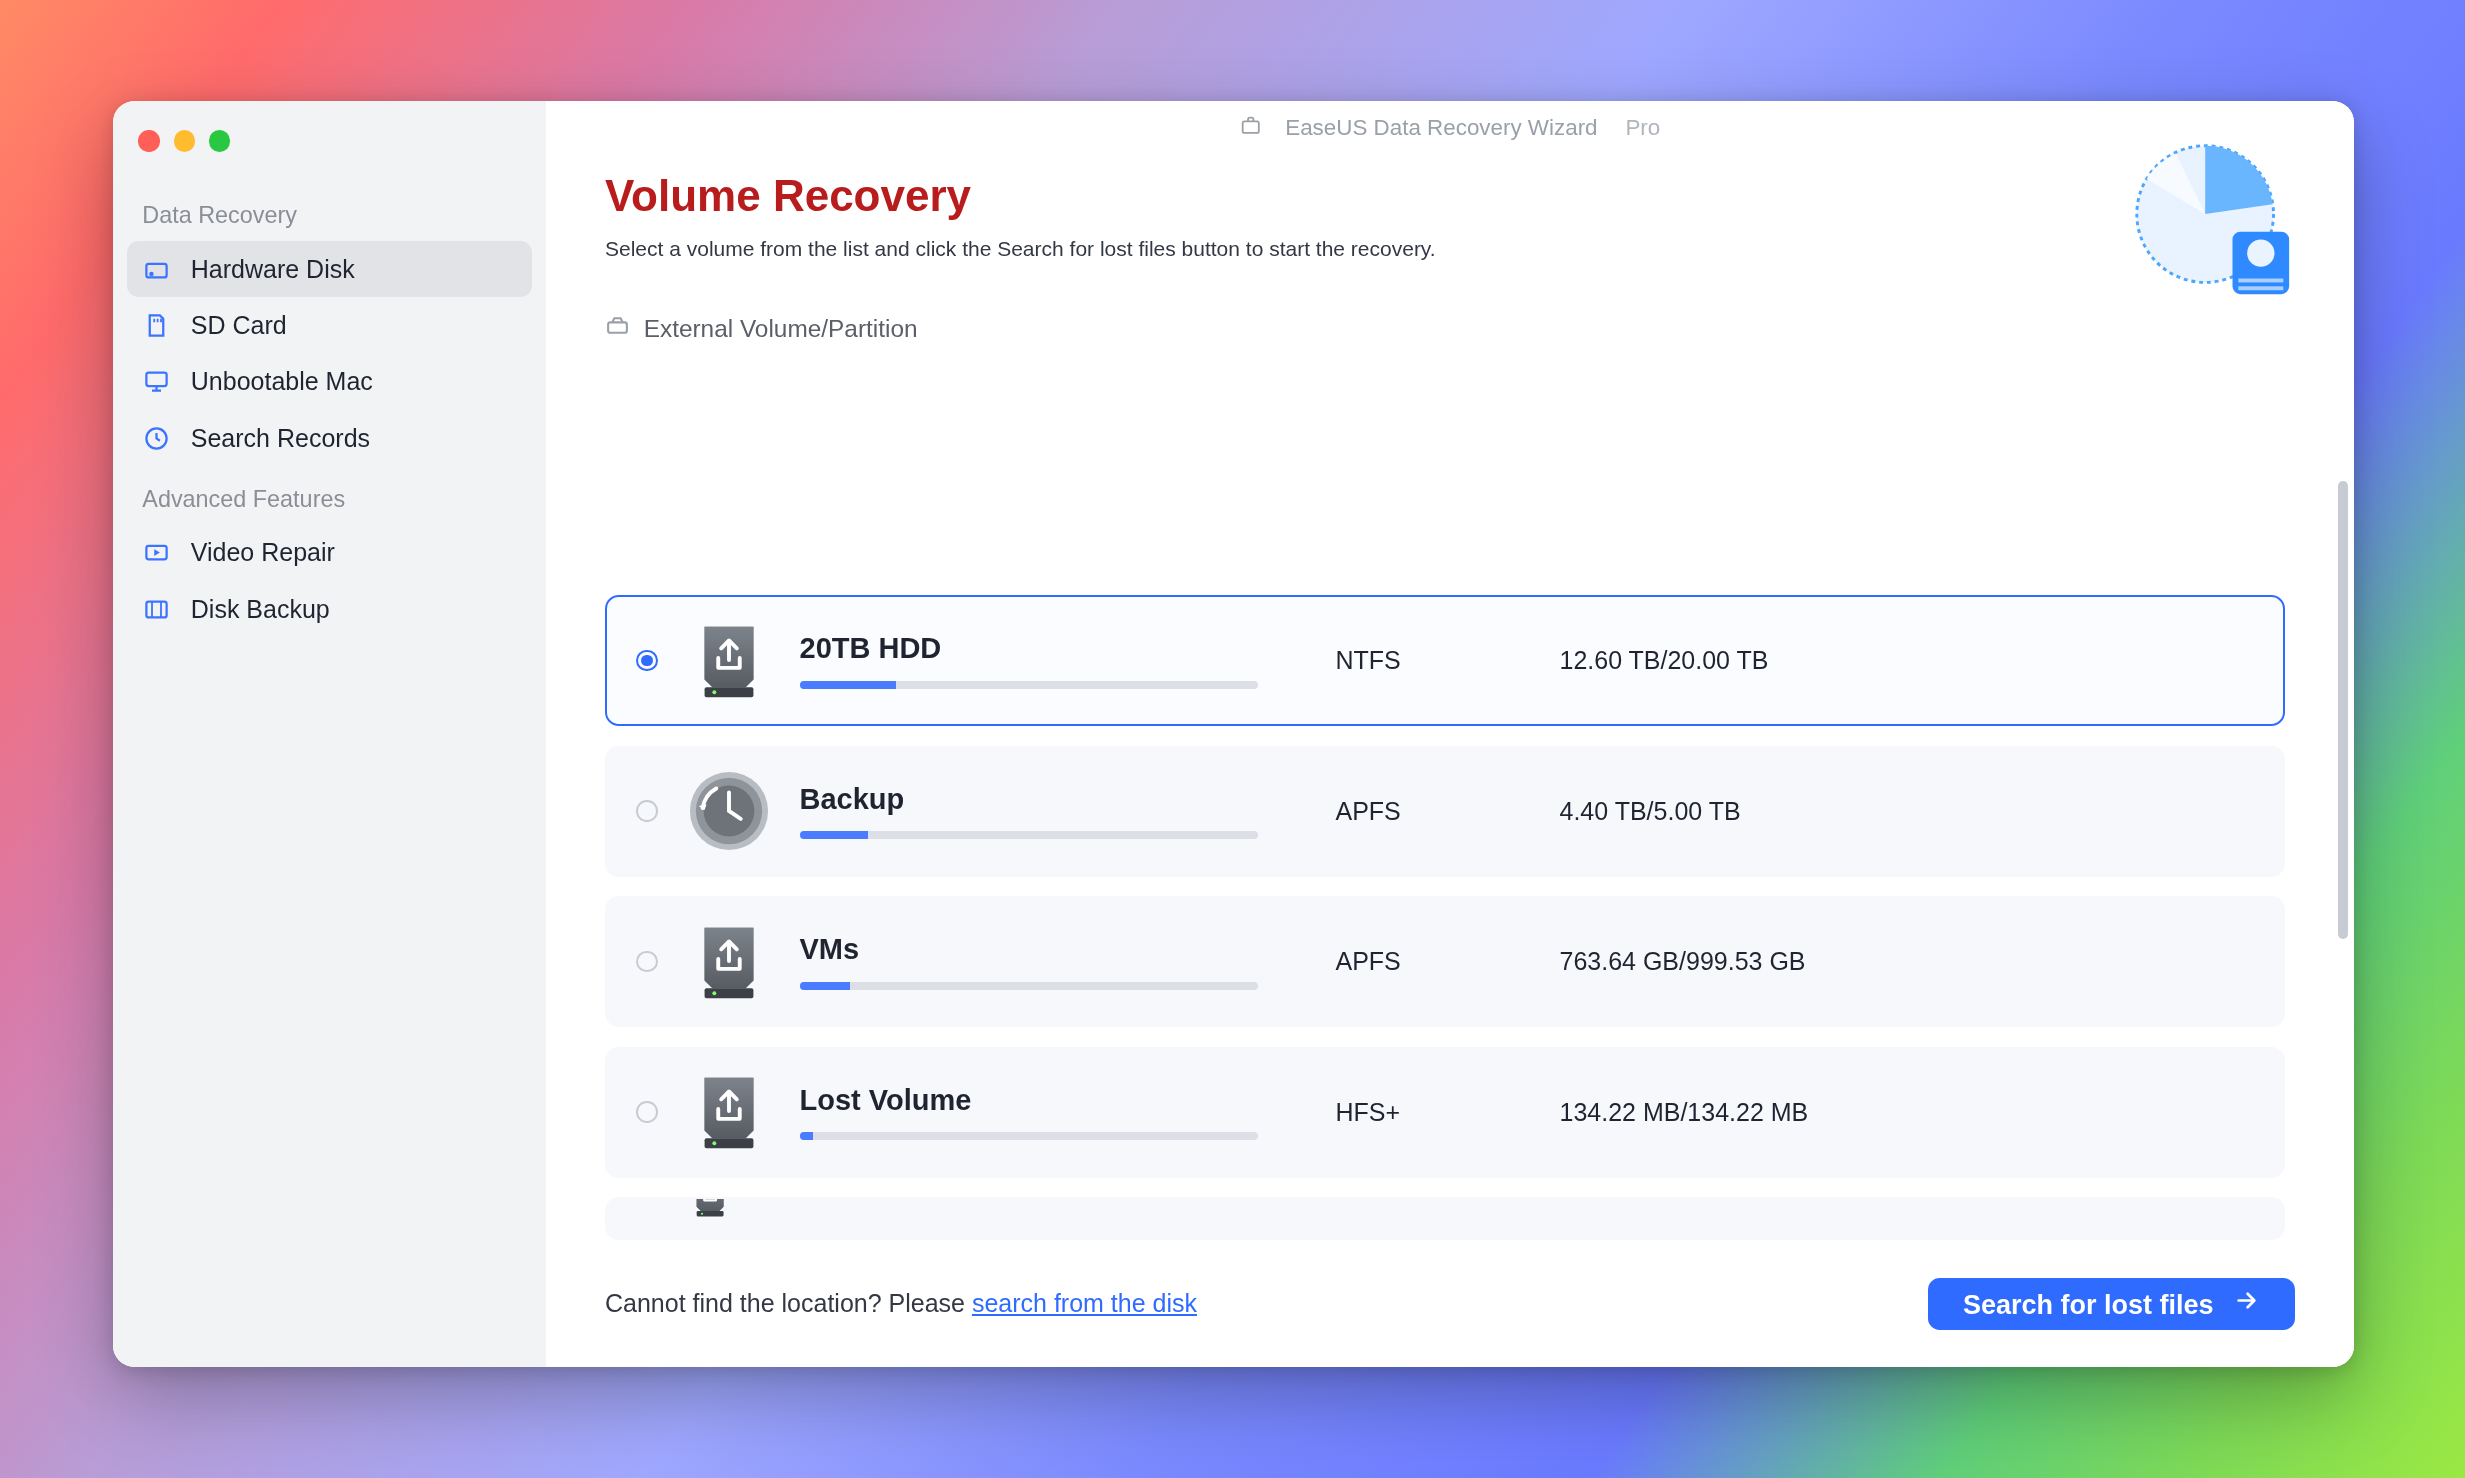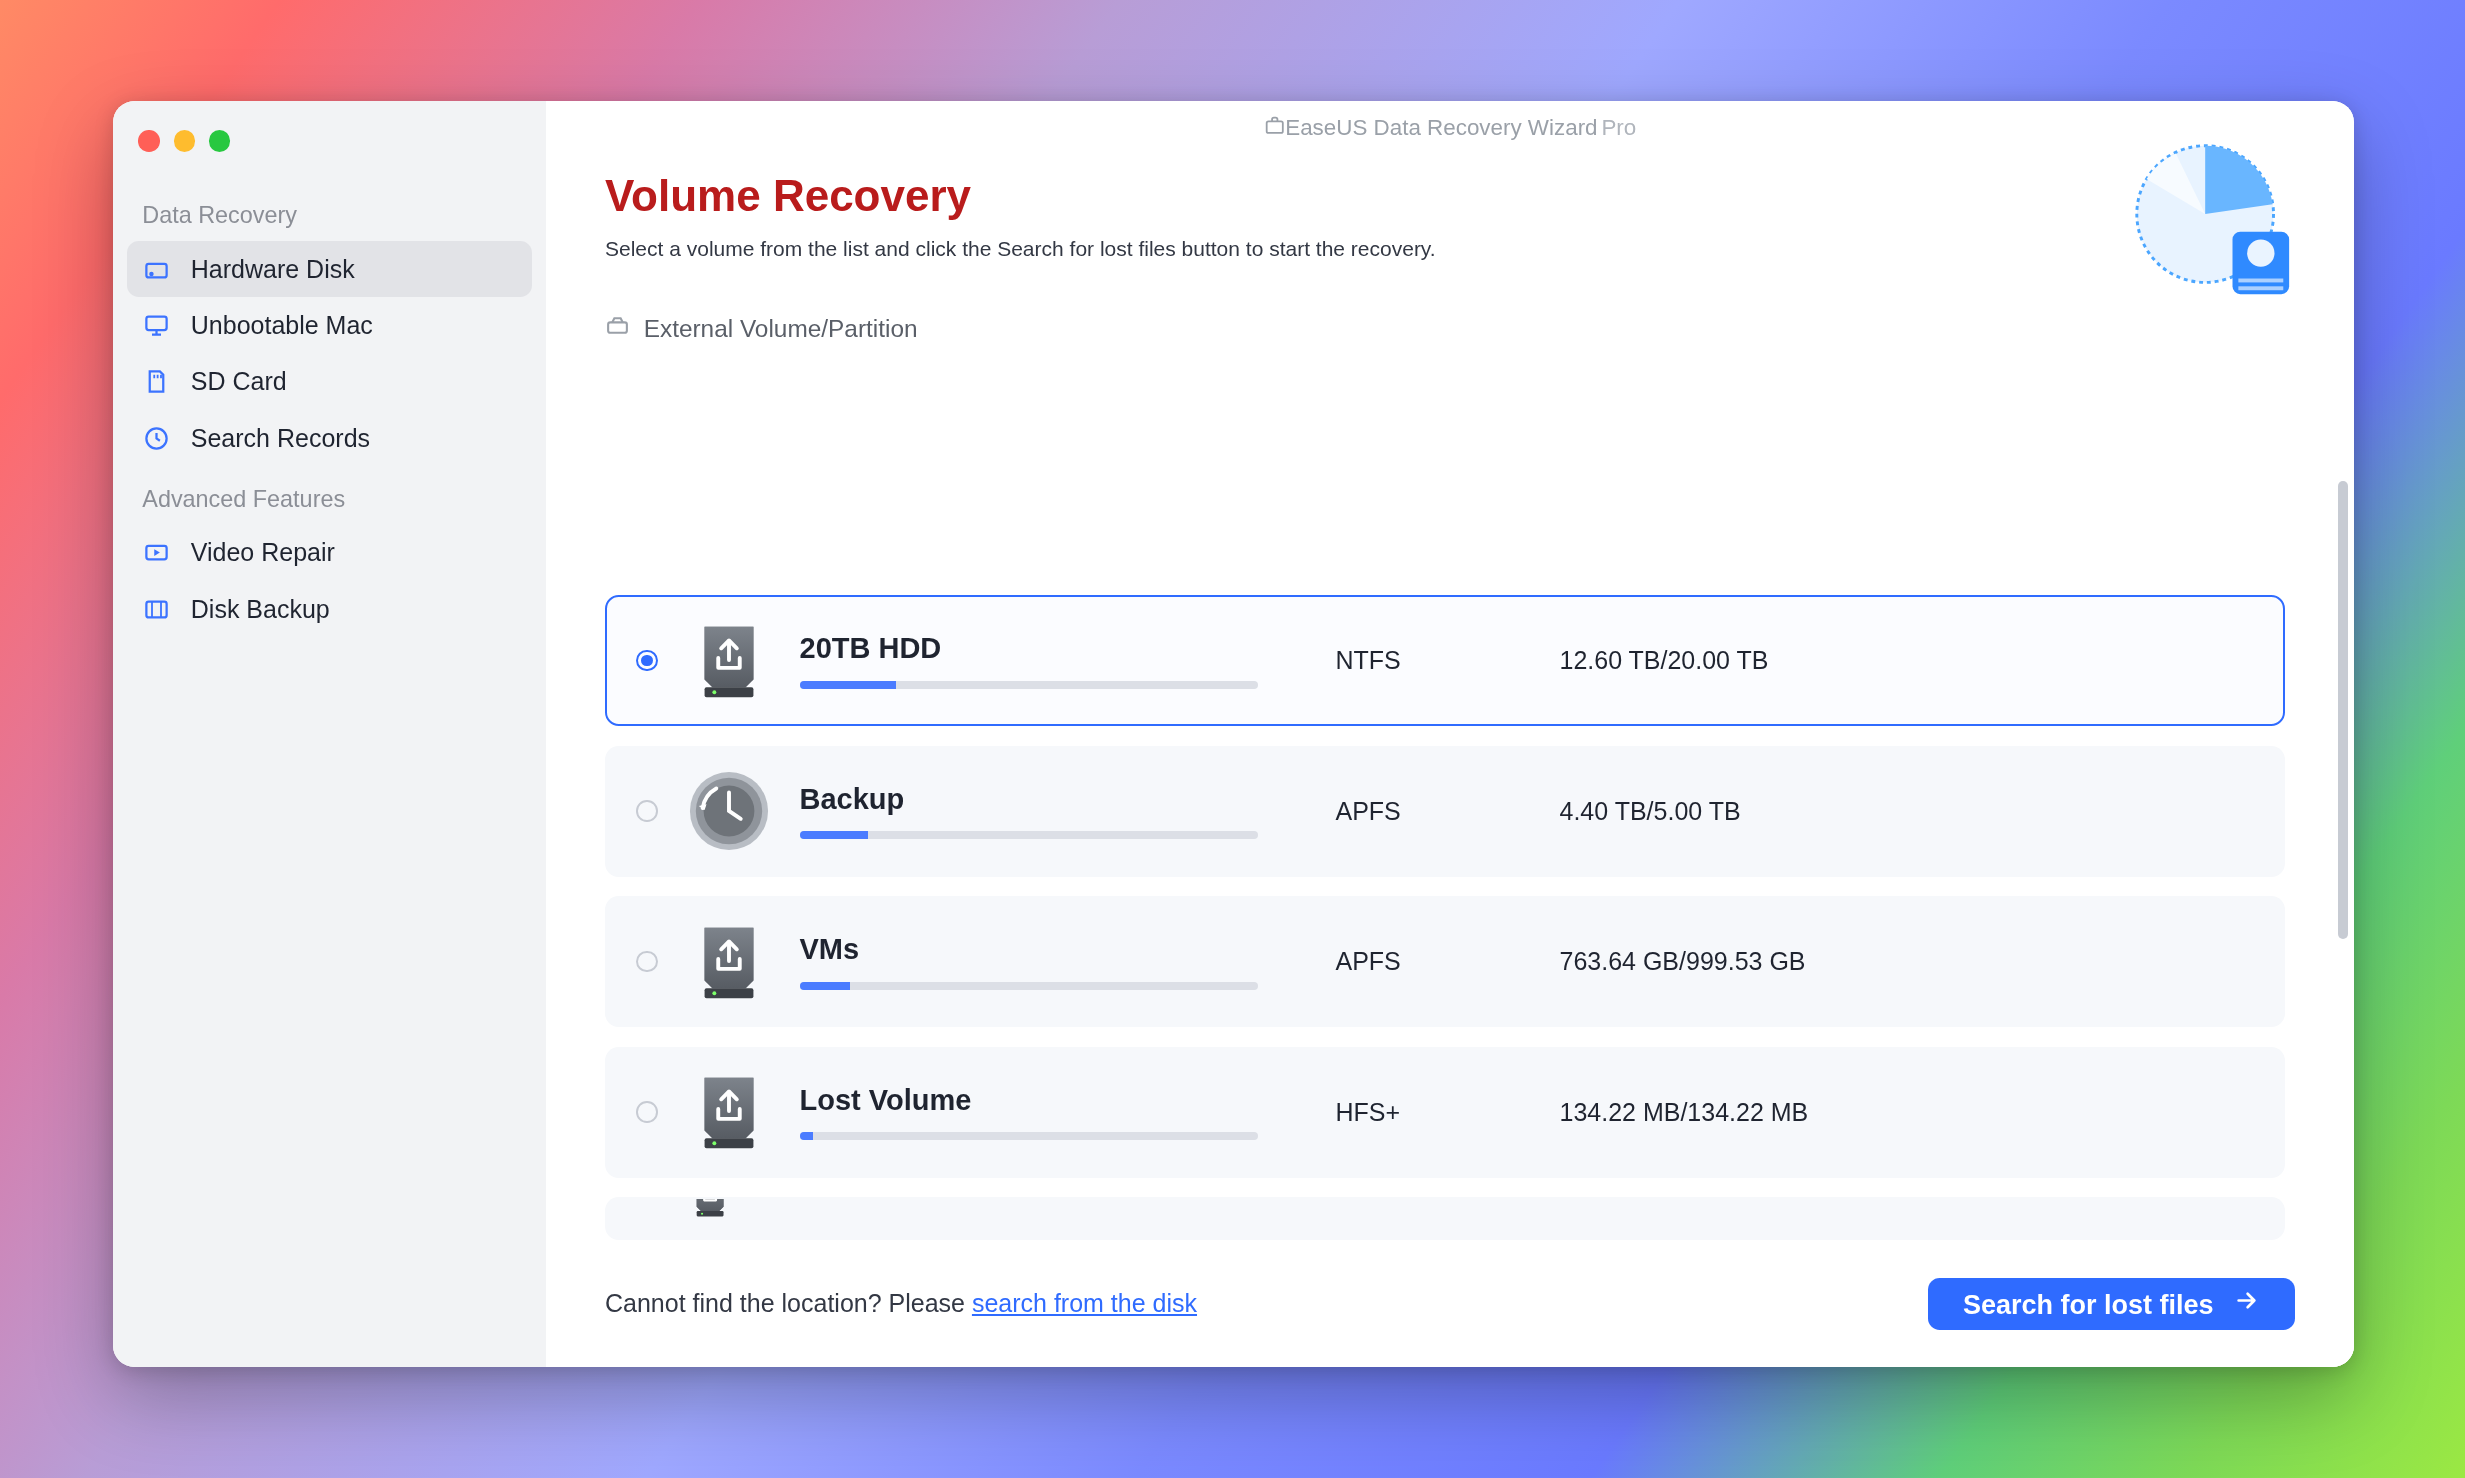--- a/index.html
+++ b/index.html
@@ -46,21 +46,21 @@
 }
 .nav-item.active { background:#e2e3e7; }
 .nav-icon { width:29px; height:29px; display:flex; align-items:center; justify-content:center; color:#3c73ff; flex-shrink:0; }
 
 .main {
   flex:1; display:flex; flex-direction:column; position:relative;
   background:#fff;
 }
 .titlebar {
   height:47px; display:flex; align-items:center; justify-content:center;
-  gap:0; color:#9aa0a8; font-size:22.4px; font-weight:500;
+  gap:24px; color:#9aa0a8; font-size:22.4px; font-weight:500;
   padding-top:7.8px;
 }
 .titlebar .pro { font-weight:400; color:#b0b5bc; margin-left:3.9px; }
 .content { padding: 23.4px 59px 0 59px; flex:1; overflow:hidden; display:flex; flex-direction:column; }
 .heading { font-size:44px; font-weight:700; color:#b91c1c; }
 .subheading { font-size:21px; color:#333844; margin-top:15.6px; }
 .group-label-row { display:flex; align-items:center; gap:13.7px; margin-top:53px; color:#5a5f68; font-size:24.4px; }
 .group-icon { color:#9aa0a8; }
 
 .volume-list { margin-top:19.5px; display:flex; flex-direction:column; gap:19.5px; flex:1; overflow-y:auto; padding-right:9.8px;justify-content:flex-end; }
@@ -132,34 +132,34 @@
         <svg width="27" height="27" viewBox="0 0 24 24" fill="none" stroke="currentColor" stroke-width="2">
             <rect x="3" y="7" width="18" height="12" rx="2"></rect>
             <circle cx="7.5" cy="16" r="1" fill="currentColor"></circle>
           </svg>
       </span>
       <span>Hardware Disk</span>
     </div>
     <div class="nav-item">
       <span class="nav-icon">
         <svg width="27" height="27" viewBox="0 0 24 24" fill="none" stroke="currentColor" stroke-width="2">
+            <path d="M6 3h9l3 3v15H6z"></path>
+            <path d="M10 6v3M13 6v3M16 6v3" stroke-width="1.6"></path>
+          </svg>
+      </span>
+      <span>SD Card</span>
+    </div>
+    <div class="nav-item">
+      <span class="nav-icon">
+        <svg width="27" height="27" viewBox="0 0 24 24" fill="none" stroke="currentColor" stroke-width="2">
             <rect x="3" y="4" width="18" height="12" rx="2"></rect>
             <path d="M8 20h8M12 16v4"></path>
           </svg>
       </span>
       <span>Unbootable Mac</span>
-    </div>
-    <div class="nav-item">
-      <span class="nav-icon">
-        <svg width="27" height="27" viewBox="0 0 24 24" fill="none" stroke="currentColor" stroke-width="2">
-            <path d="M6 3h9l3 3v15H6z"></path>
-            <path d="M10 6v3M13 6v3M16 6v3" stroke-width="1.6"></path>
-          </svg>
-      </span>
-      <span>SD Card</span>
     </div>
     <div class="nav-item">
       <span class="nav-icon">
         <svg width="27" height="27" viewBox="0 0 24 24" fill="none" stroke="currentColor" stroke-width="2">
             <circle cx="12" cy="12" r="9"></circle>
             <path d="M12 7v5l3 2"></path>
           </svg>
       </span>
       <span>Search Records</span>
     </div>

